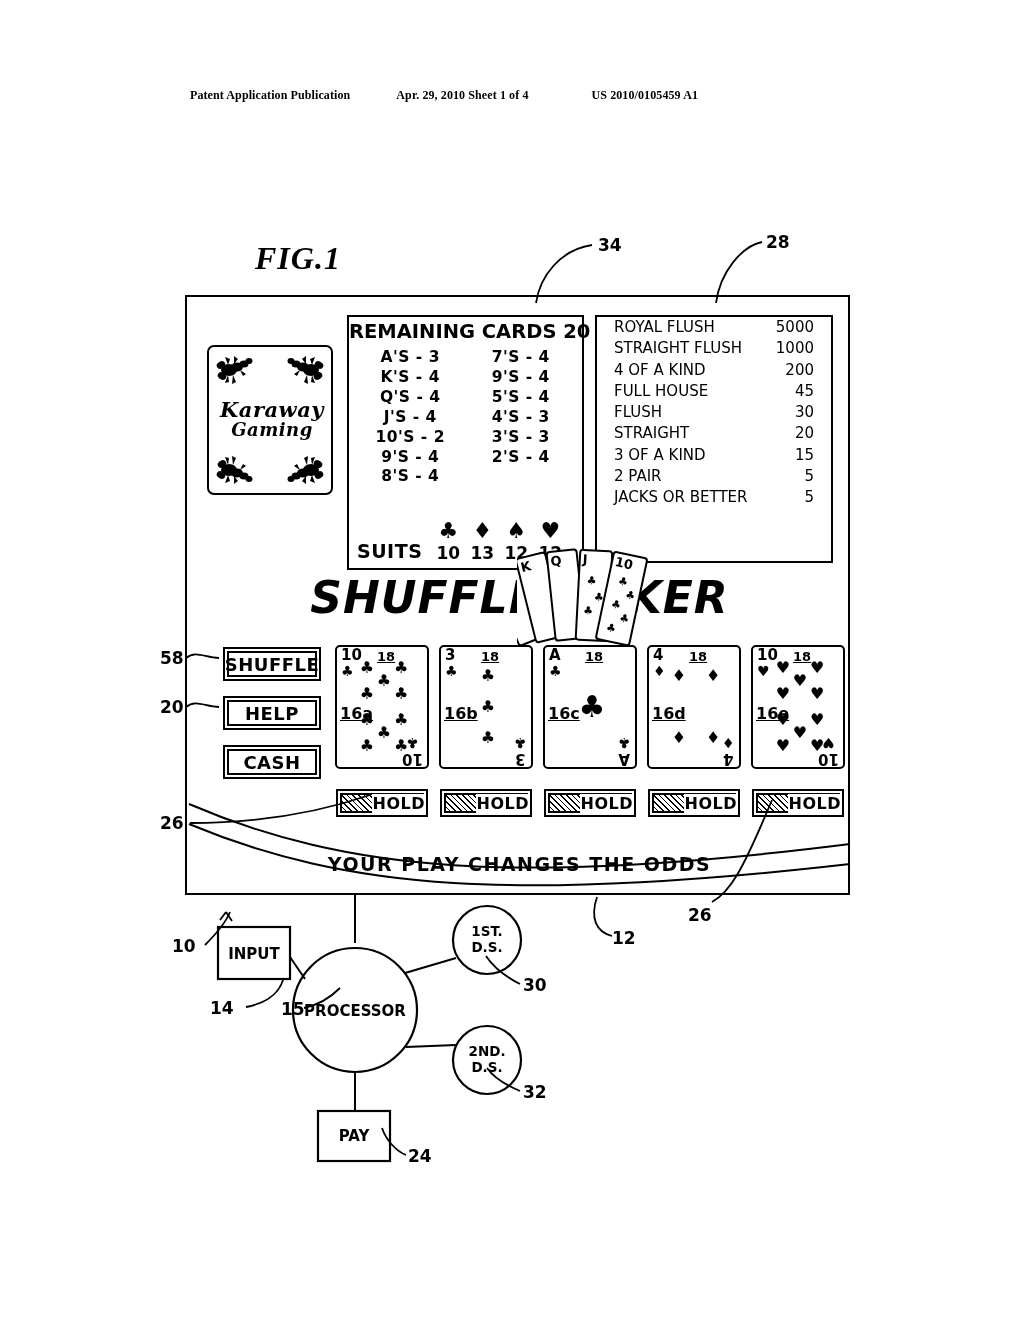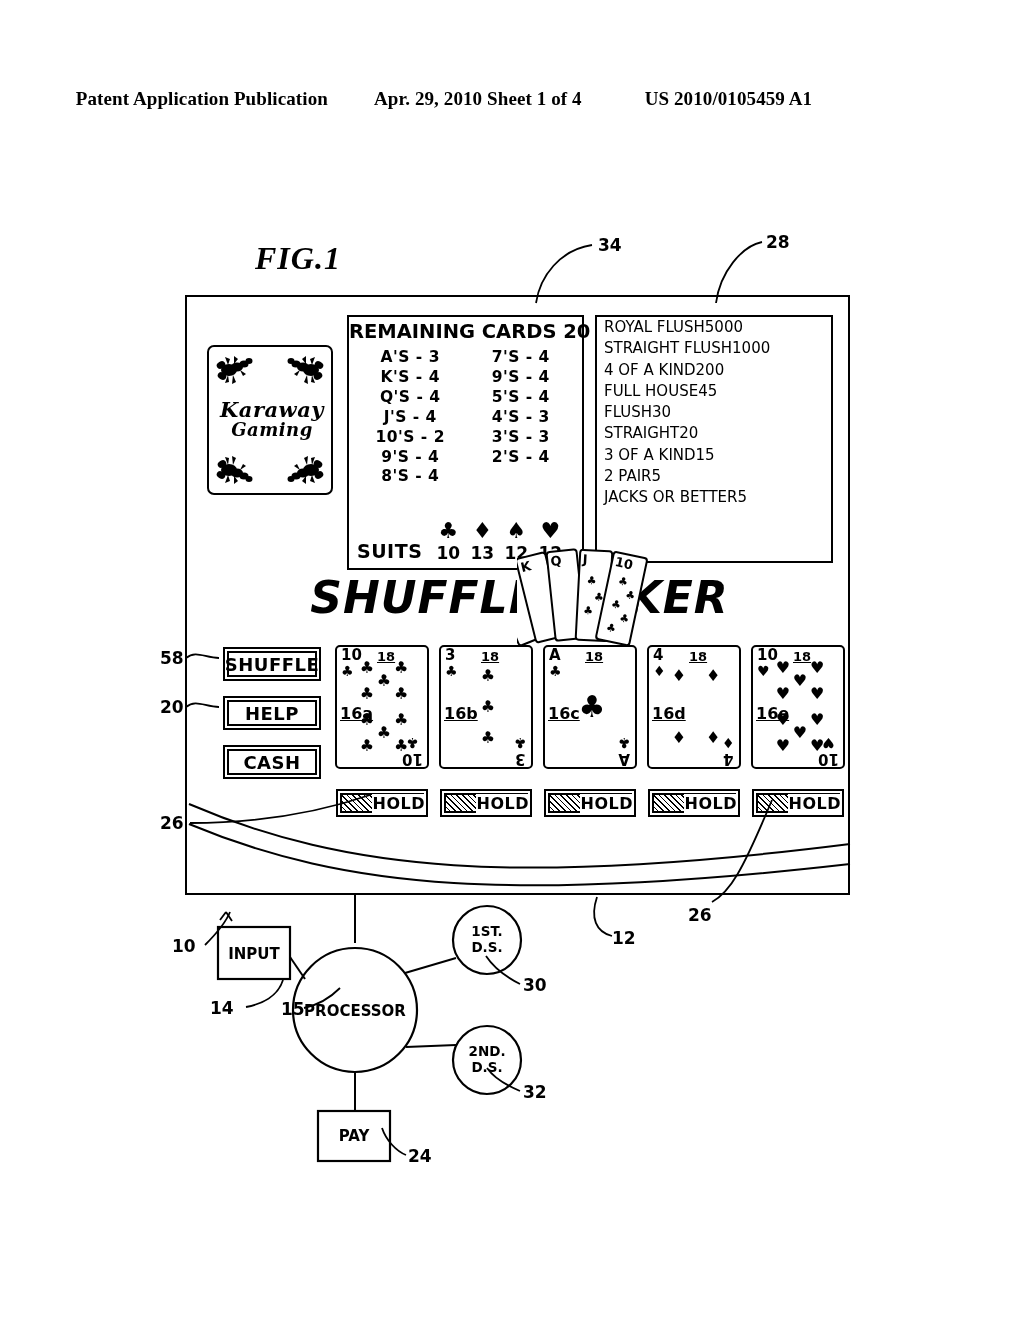--- a/index.html
+++ b/index.html
@@ -7,21 +7,21 @@
   body{
     width:1024px;height:1320px;background:#fff;
     font-family:"Liberation Serif", serif;
     color:#000;position:relative;overflow:hidden;
   }
   
   #pub-header{
     position:absolute;top:88px;left:0;width:888px;
     display:flex;justify-content:center;align-items:flex-start;
     font-family:"Liberation Serif", serif;
-    font-weight:bold;font-size:19px;letter-spacing:.1px;
+    font-weight:bold;font-size:12px;letter-spacing:.1px;
   }
   #pub-header .h-pub{margin-right:46px;}
   #pub-header .h-date{margin-right:63px;white-space:nowrap;}
   #pub-header .h-num{white-space:nowrap;}
 
   
   #fig-label{
     position:absolute;left:255px;top:240px;
     font-family:"Liberation Serif", serif;
     font-style:italic;font-weight:bold;font-size:32px;
@@ -89,22 +89,22 @@
   #payouts-panel{
     position:absolute;left:408px;top:18px;width:238px;height:248px;
     border:2.5px solid #000;box-sizing:border-box;background:#fff;
     font-family:"DejaVu Sans", sans-serif;
   }
   #payouts-title{
     text-align:center;font-weight:bold;font-size:20px;margin-top:2px;
     letter-spacing:.5px;
   }
   .payout-row{
-    display:flex;
-    padding:0 7px;font-size:15px;letter-spacing:0px;
+    display:flex;justify-content:space-between;
+    padding:0 17px;font-size:15px;letter-spacing:0px;
     line-height:1.42;white-space:nowrap;
   }
   .payout-row .p-name{}
   .payout-row .p-val{font-weight:normal;}
 
   
   #game-title{
     position:absolute;left:0;top:275px;width:665px;text-align:center;
     font-family:"DejaVu Sans", sans-serif;
     font-style:italic;font-weight:bold;font-size:44px;
@@ -572,20 +572,21 @@
       <span>HOLD</span>
     </div>
 
   <div id="swoosh">
     <svg viewBox="0 0 665 95" xmlns="http://www.w3.org/2000/svg" preserveAspectRatio="none">
       <path d="M2 2 C 160 70, 330 84, 663 42" fill="none" stroke="#000" stroke-width="2"></path>
       <path d="M2 22 C 160 88, 330 100, 663 62" fill="none" stroke="#000" stroke-width="2"></path>
     </svg>
   </div>
 
+  <div id="tagline">YOUR PLAY CHANGES THE ODDS</div>
 </div>
 
 <div id="diagram">
 <svg viewBox="0 0 470 290" xmlns="http://www.w3.org/2000/svg">
 
   <line class="dg-line" x1="205" y1="0" x2="205" y2="48"></line>
 
   <rect class="dg-box" x="68" y="32" width="72" height="52"></rect>
   <text class="dg-text" x="104" y="64">INPUT</text>
 

